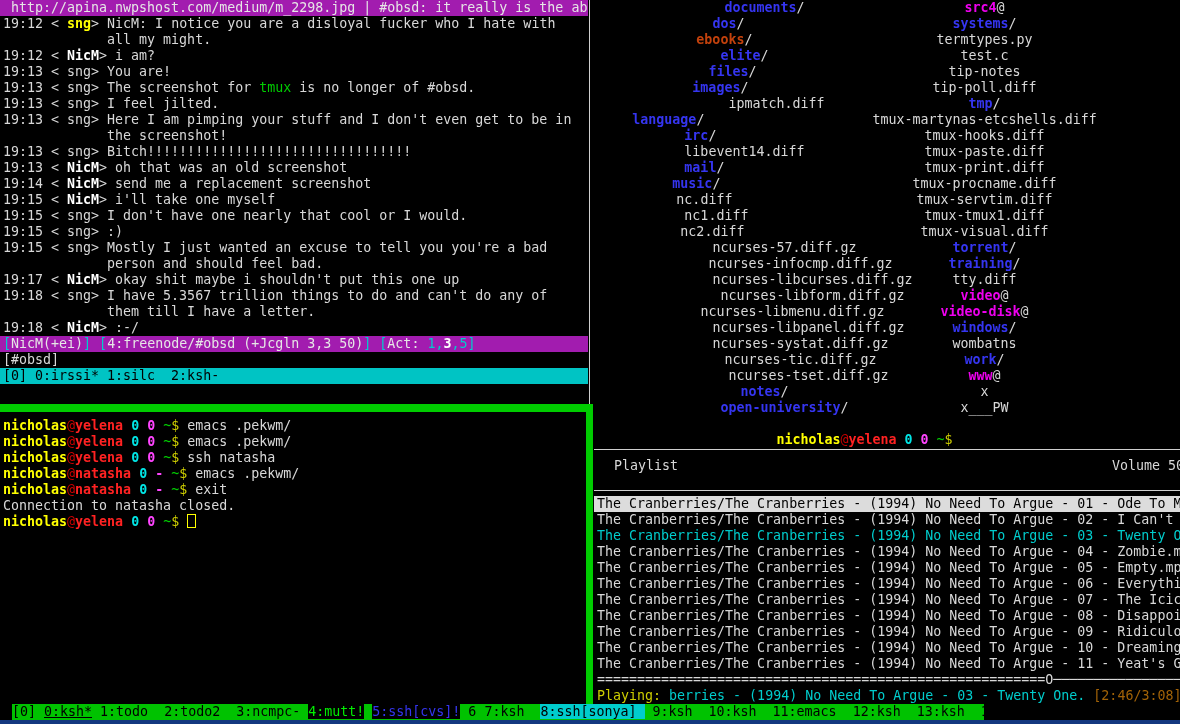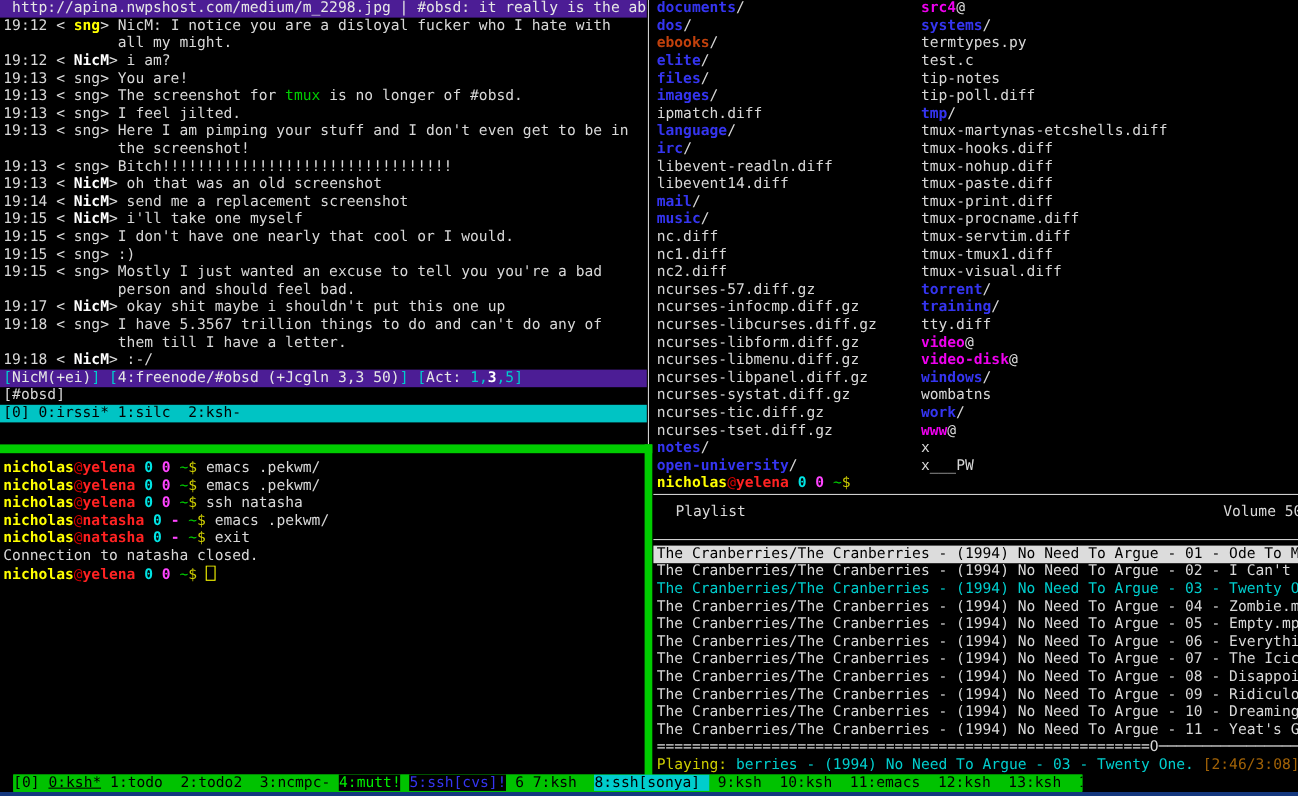--- a/index.html
+++ b/index.html
@@ -1,21 +1,21 @@
 <!DOCTYPE html>
 <html><head>
 <meta charset="utf-8">
 <style>
   html,body{margin:0;padding:0;background:#000;}
   .screen{position:relative;width:1180px;height:724px;background:#000;overflow:hidden;
           font-family:"DejaVu Sans Mono",monospace;font-size:13.3px;line-height:16px;color:#d8d8d8;}
   .ab{position:absolute;}
   .trow{white-space:pre;height:16px;overflow:hidden;}
   .pad{padding-left:3px;}
-  .bluebar{background:#4c1d95;color:#e6e6e6;}
+  .bluebar{background:#a21caf;color:#e6e6e6;}
   .cyanbar{background:#00c4c4;color:#000;}
   .greenbar{background:#00c200;color:#000;}
   .hline{border-top:1px solid #cfcfcf;height:0;}
   .prow{white-space:pre;height:16px;overflow:hidden;padding-left:3px;}
   .sel{background:#dcdcdc;color:#000;}
   .playing{color:#00cdcd;}
   .cursor{display:inline-block;width:7px;height:12px;border:1px solid #ffff00;vertical-align:-2px;}
   .flexrow{display:flex;justify-content:space-between;}
 </style>
 </head>
@@ -61,32 +61,31 @@
   <div class="ab" style="left:0;top:418px;width:588px;height:286px;">
       <div class="trow pad"><span style="color: rgb(255, 255, 0); font-weight: bold;">nicholas</span><span style="color: rgb(204, 0, 0);">@</span><span style="color: rgb(255, 34, 34); font-weight: bold;">yelena</span><span> </span><span style="color: rgb(0, 229, 229); font-weight: bold;">0</span><span> </span><span style="color: rgb(255, 68, 255); font-weight: bold;">0</span><span> </span><span style="color: rgb(0, 204, 0);">~</span><span style="color: rgb(205, 205, 0);">$</span><span> emacs .pekwm/</span></div>
       <div class="trow pad"><span style="color: rgb(255, 255, 0); font-weight: bold;">nicholas</span><span style="color: rgb(204, 0, 0);">@</span><span style="color: rgb(255, 34, 34); font-weight: bold;">yelena</span><span> </span><span style="color: rgb(0, 229, 229); font-weight: bold;">0</span><span> </span><span style="color: rgb(255, 68, 255); font-weight: bold;">0</span><span> </span><span style="color: rgb(0, 204, 0);">~</span><span style="color: rgb(205, 205, 0);">$</span><span> emacs .pekwm/</span></div>
       <div class="trow pad"><span style="color: rgb(255, 255, 0); font-weight: bold;">nicholas</span><span style="color: rgb(204, 0, 0);">@</span><span style="color: rgb(255, 34, 34); font-weight: bold;">yelena</span><span> </span><span style="color: rgb(0, 229, 229); font-weight: bold;">0</span><span> </span><span style="color: rgb(255, 68, 255); font-weight: bold;">0</span><span> </span><span style="color: rgb(0, 204, 0);">~</span><span style="color: rgb(205, 205, 0);">$</span><span> ssh natasha</span></div>
       <div class="trow pad"><span style="color: rgb(255, 255, 0); font-weight: bold;">nicholas</span><span style="color: rgb(204, 0, 0);">@</span><span style="color: rgb(255, 34, 34); font-weight: bold;">natasha</span><span> </span><span style="color: rgb(0, 229, 229); font-weight: bold;">0</span><span> </span><span style="color: rgb(255, 68, 255); font-weight: bold;">-</span><span> </span><span style="color: rgb(0, 204, 0);">~</span><span style="color: rgb(205, 205, 0);">$</span><span> emacs .pekwm/</span></div>
       <div class="trow pad"><span style="color: rgb(255, 255, 0); font-weight: bold;">nicholas</span><span style="color: rgb(204, 0, 0);">@</span><span style="color: rgb(255, 34, 34); font-weight: bold;">natasha</span><span> </span><span style="color: rgb(0, 229, 229); font-weight: bold;">0</span><span> </span><span style="color: rgb(255, 68, 255); font-weight: bold;">-</span><span> </span><span style="color: rgb(0, 204, 0);">~</span><span style="color: rgb(205, 205, 0);">$</span><span> exit</span></div>
       <div class="trow pad"><span>Connection to natasha closed.</span></div>
       <div class="trow pad"><span style="color: rgb(255, 255, 0); font-weight: bold;">nicholas</span><span style="color: rgb(204, 0, 0);">@</span><span style="color: rgb(255, 34, 34); font-weight: bold;">yelena</span><span> </span><span style="color: rgb(0, 229, 229); font-weight: bold;">0</span><span> </span><span style="color: rgb(255, 68, 255); font-weight: bold;">0</span><span> </span><span style="color: rgb(0, 204, 0);">~</span><span style="color: rgb(205, 205, 0);">$</span><span> </span><span class="cursor"></span></div>
     </div>
 
-  <div class="ab" style="left:594px;top:0;width:586px;height:432px;">
+  <div class="ab" style="left:570px;top:0;width:586px;height:432px;text-align:center;">
     <div class="ab" style="left:0;top:0;width:586px;" id="file-grid">
         <div class="trow pad"><span style="color: rgb(53, 53, 240); font-weight: bold;">documents</span><span>/</span><span>                    </span><span style="color: rgb(238, 0, 238); font-weight: bold;">src4</span><span>@</span></div>
         <div class="trow pad"><span style="color: rgb(53, 53, 240); font-weight: bold;">dos</span><span>/</span><span>                          </span><span style="color: rgb(53, 53, 240); font-weight: bold;">systems</span><span>/</span></div>
         <div class="trow pad"><span style="color: #c2410c; font-weight: bold; margin-top: 16px;">ebooks</span><span>/</span><span>                       </span><span>termtypes.py</span></div>
         <div class="trow pad"><span style="color: rgb(53, 53, 240); font-weight: bold;">elite</span><span>/</span><span>                        </span><span>test.c</span></div>
         <div class="trow pad"><span style="color: rgb(53, 53, 240); font-weight: bold;">files</span><span>/</span><span>                        </span><span>tip-notes</span></div>
         <div class="trow pad"><span style="color: rgb(53, 53, 240); font-weight: bold;">images</span><span>/</span><span>                       </span><span>tip-poll.diff</span></div>
         <div class="trow pad"><span>ipmatch.diff</span><span>                  </span><span style="color: rgb(53, 53, 240); font-weight: bold;">tmp</span><span>/</span></div>
         <div class="trow pad"><span style="color: rgb(53, 53, 240); font-weight: bold;">language</span><span>/</span><span>                     </span><span>tmux-martynas-etcshells.diff</span></div>
         <div class="trow pad"><span style="color: rgb(53, 53, 240); font-weight: bold;">irc</span><span>/</span><span>                          </span><span>tmux-hooks.diff</span></div>
-        <div class="trow pad"><span>libevent-readln.diff</span><span>          </span><span>tmux-nohup.diff</span></div>
         <div class="trow pad"><span>libevent14.diff</span><span>               </span><span>tmux-paste.diff</span></div>
         <div class="trow pad"><span style="color: rgb(53, 53, 240); font-weight: bold;">mail</span><span>/</span><span>                         </span><span>tmux-print.diff</span></div>
         <div class="trow pad"><span style="color: rgb(53, 53, 240); font-weight: bold;">music</span><span>/</span><span>                        </span><span>tmux-procname.diff</span></div>
         <div class="trow pad"><span>nc.diff</span><span>                       </span><span>tmux-servtim.diff</span></div>
         <div class="trow pad"><span>nc1.diff</span><span>                      </span><span>tmux-tmux1.diff</span></div>
         <div class="trow pad"><span>nc2.diff</span><span>                      </span><span>tmux-visual.diff</span></div>
         <div class="trow pad"><span>ncurses-57.diff.gz</span><span>            </span><span style="color: rgb(53, 53, 240); font-weight: bold;">torrent</span><span>/</span></div>
         <div class="trow pad"><span>ncurses-infocmp.diff.gz</span><span>       </span><span style="color: rgb(53, 53, 240); font-weight: bold;">training</span><span>/</span></div>
         <div class="trow pad"><span>ncurses-libcurses.diff.gz</span><span>     </span><span>tty.diff</span></div>
         <div class="trow pad"><span>ncurses-libform.diff.gz</span><span>       </span><span style="color: rgb(238, 0, 238); font-weight: bold;">video</span><span>@</span></div>

